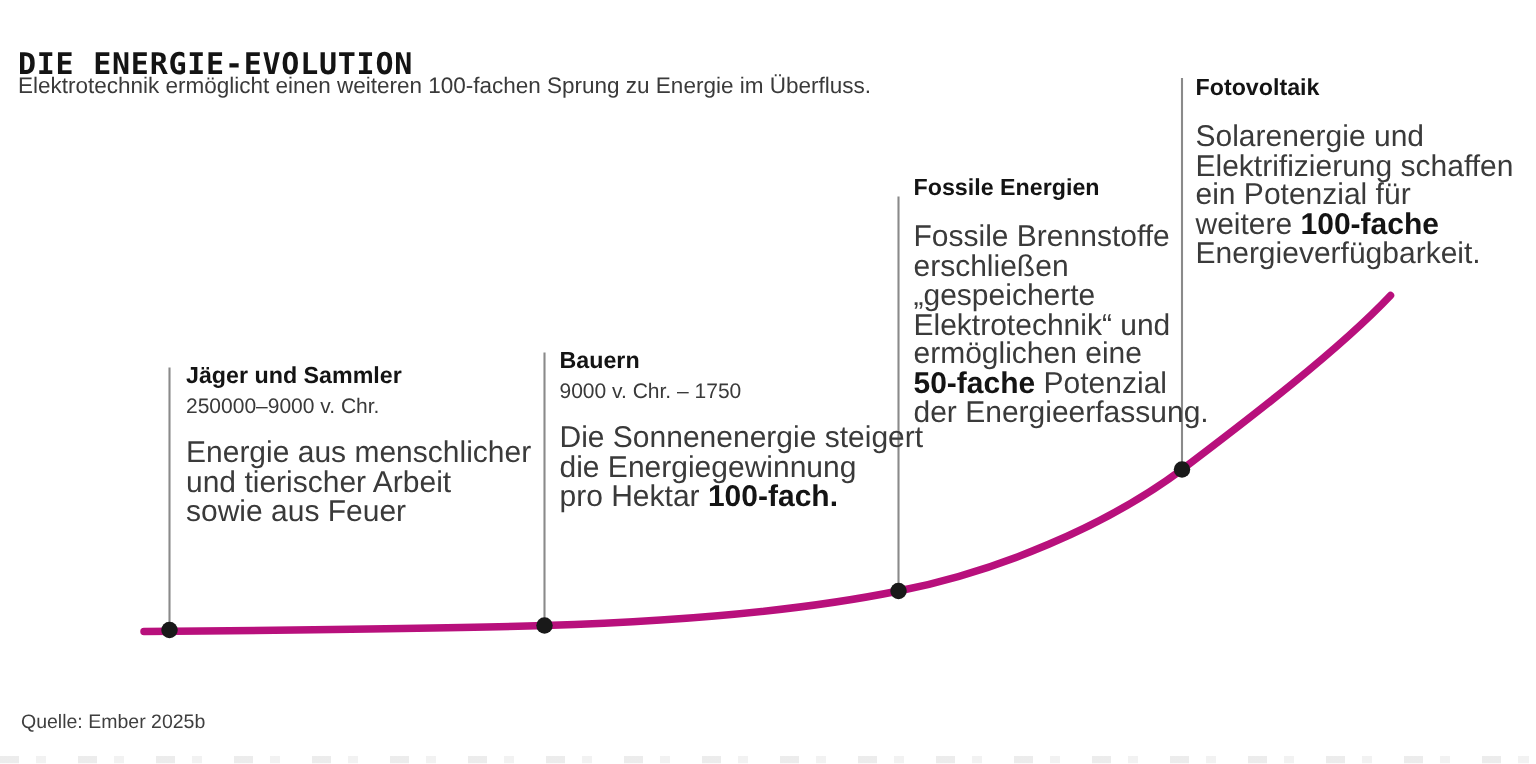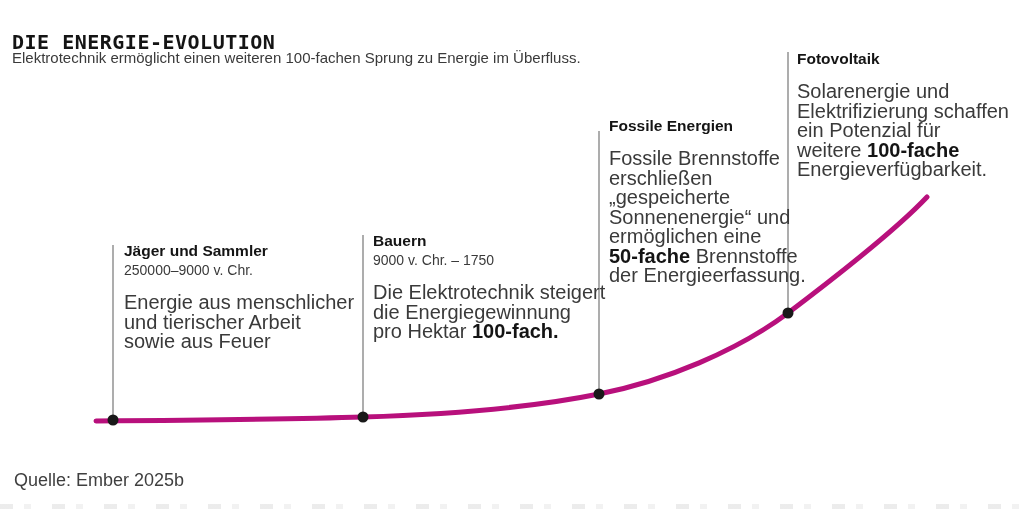--- a/index.html
+++ b/index.html
@@ -44,21 +44,21 @@
   }
   .m-body{margin-top:14px;}
   .m-line{font-size:20px;line-height:19.5px;white-space:nowrap;color:var(--text_body);}
   .bold{font-weight:700;color:var(--text_dark);}
   .m0{left:124px;top:241px;}
   .m1{left:373px;top:231px;}
   .m2{left:609px;top:116px;}
   .m3{left:797px;top:49px;}
   .source{
     position:absolute;left:14px;top:473px;
-    font-size:18px;line-height:15px;color:#3f3f3f;white-space:nowrap;
+    font-size:13px;line-height:15px;color:#3f3f3f;white-space:nowrap;
   }
   .crop-strip{
     position:absolute;left:0;bottom:0;width:1024px;height:5px;
     background:repeating-linear-gradient(90deg,
       rgba(70,70,70,0.10) 0 13px, rgba(0,0,0,0) 13px 24px,
       rgba(70,70,70,0.07) 24px 31px, rgba(0,0,0,0) 31px 52px);
   }
 </style>
 </head>
 <body>
@@ -85,35 +85,35 @@
     <div class="m-line">Energie aus menschlicher</div>
     <div class="m-line">und tierischer Arbeit</div>
     <div class="m-line">sowie aus Feuer</div>
   </div>
 </div>
 
 <div class="milestone m1">
   <div class="m-title">Bauern</div>
   <div class="m-period">9000 v. Chr. – 1750</div>
   <div class="m-body">
-    <div class="m-line">Die Elektrotechnik steigert</div>
+    <div class="m-line">Die Sonnenenergie steigert</div>
     <div class="m-line">die Energiegewinnung</div>
     <div class="m-line"><span>pro Hektar </span><span class="bold">100-fach.</span></div>
   </div>
 </div>
 
 <div class="milestone m2">
   <div class="m-title">Fossile Energien</div>
   <div class="m-body">
     <div class="m-line">Fossile Brennstoffe</div>
     <div class="m-line">erschließen</div>
     <div class="m-line">„gespeicherte</div>
-    <div class="m-line">Sonnenenergie“ und</div>
+    <div class="m-line">Elektrotechnik“ und</div>
     <div class="m-line">ermöglichen eine</div>
-    <div class="m-line"><span class="bold">50-fache</span><span> Brennstoffe</span></div>
+    <div class="m-line"><span class="bold">50-fache</span><span> Potenzial</span></div>
     <div class="m-line">der Energieerfassung.</div>
   </div>
 </div>
 
 <div class="milestone m3">
   <div class="m-title">Fotovoltaik</div>
   <div class="m-body">
     <div class="m-line">Solarenergie und</div>
     <div class="m-line">Elektrifizierung schaffen</div>
     <div class="m-line">ein Potenzial für</div>

